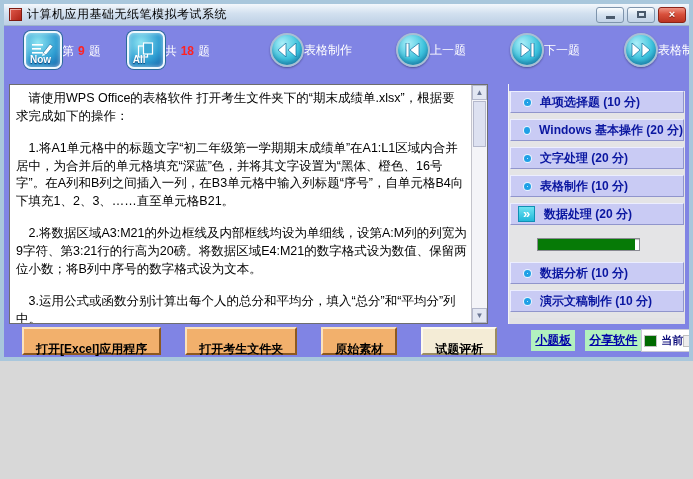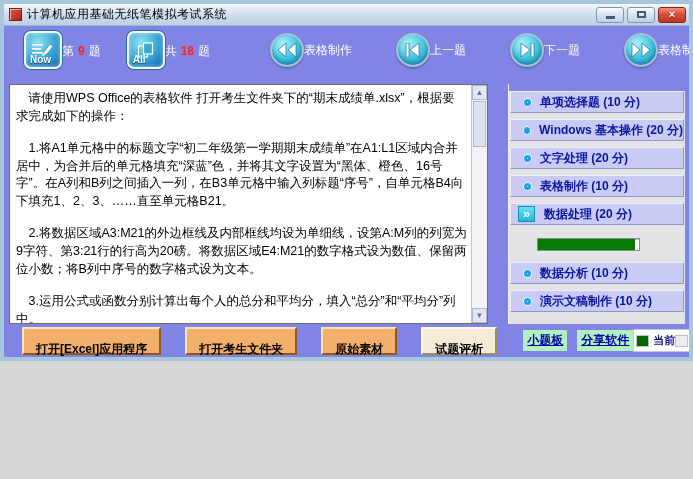--- a/index.html
+++ b/index.html
@@ -176,21 +176,21 @@
     border-bottom: 2px solid #8d591f; border-right: 2px solid #8d591f;
     font-family: inherit; font-size: 12px; font-weight: bold; color: #000;
     cursor: pointer; white-space: nowrap;
   }
   .foot-btn + .foot-btn { margin-left: 24px; }
   .foot-btn.alt {
     background: #f4ecd6;
     border-top-color: #fdf9ee; border-left-color: #fdf9ee;
     border-bottom-color: #9b8d62; border-right-color: #9b8d62;
   }
-  .foot-links { display: flex; gap: 10px; margin-left: 26px; }
+  .foot-links { display: flex; gap: 10px; margin-left: 34px; }
   .foot-link {
     background: #b2f0be;
     color: #0000a8; font-size: 12px; font-weight: bold;
     text-decoration: underline;
     padding: 2px 4px; cursor: pointer; white-space: nowrap;
   }
   .legend {
     margin-left: auto;
     width: 176px; height: 23px;
     background: #ffffff; border: 1px solid #c8c8d4;

